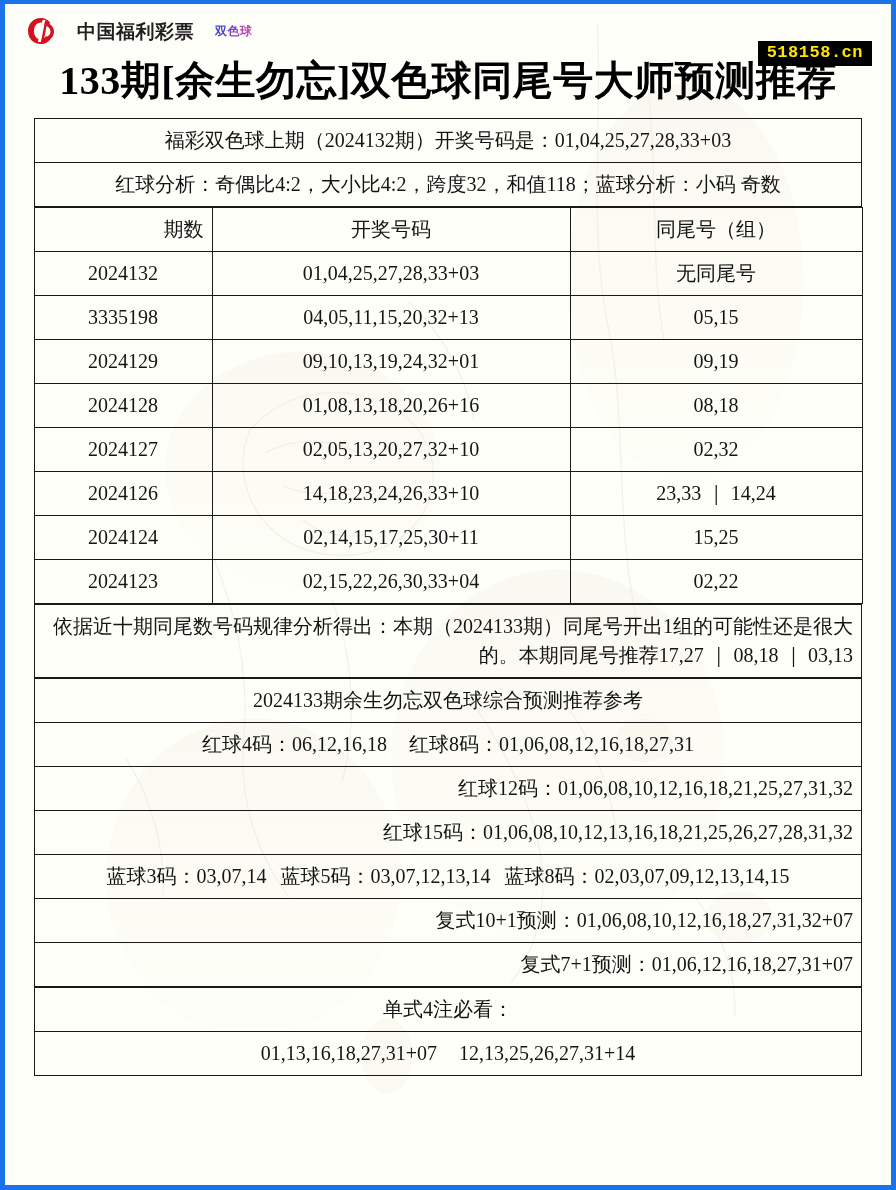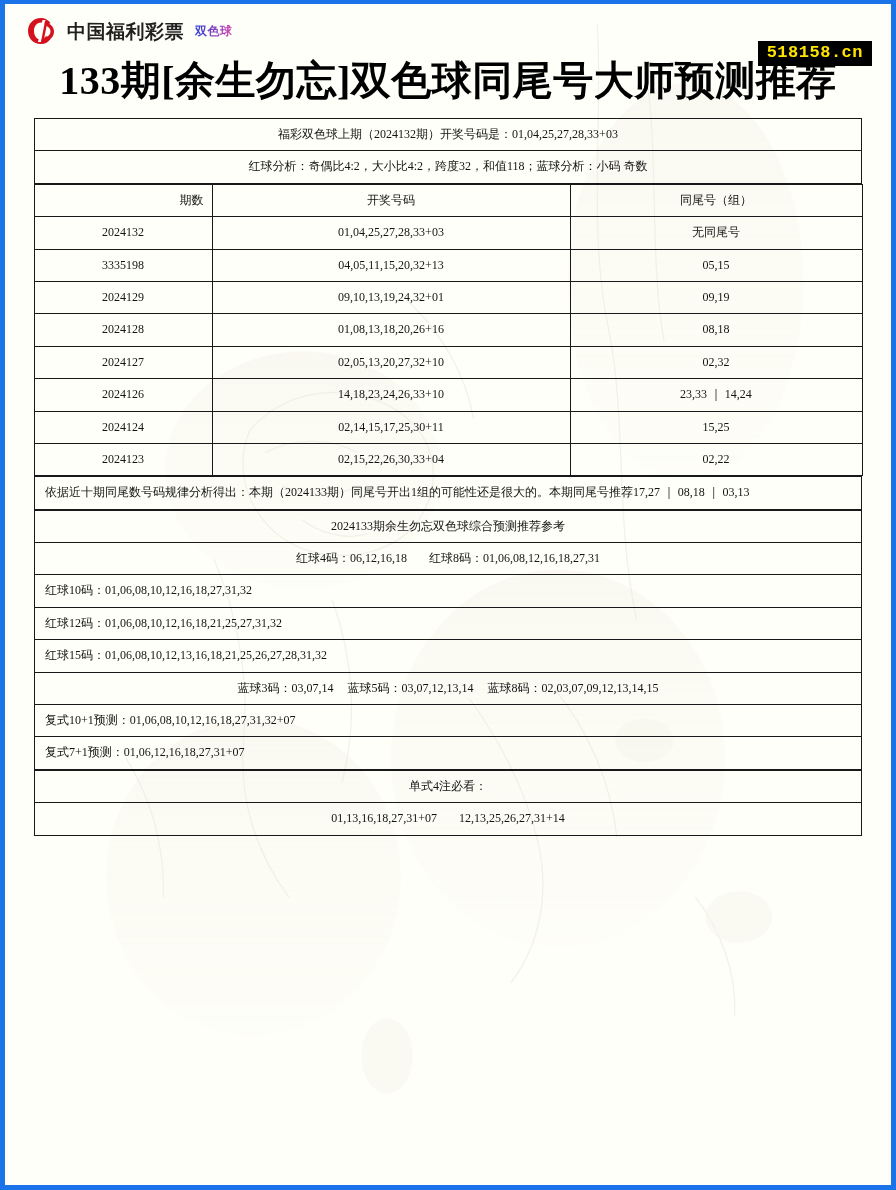--- a/index.html
+++ b/index.html
@@ -51,21 +51,21 @@
     position: relative;
     z-index: 2;
     height: 54px;
     display: flex;
     align-items: center;
     padding: 0 16px 0 18px;
   }
   .brand {
     display: flex;
     align-items: center;
-    gap: 11px;
+    gap: 21px;
   }
   .brand-mark {
     width: 30px; height: 30px;
     position: relative;
     flex: 0 0 auto;
   }
   .brand-name {
     font-family: "Liberation Sans", sans-serif;
     font-weight: bold;
     font-size: 19px;
@@ -116,28 +116,28 @@
     position: relative;
     z-index: 2;
     width: 828px;
     margin: 0 auto;
     border-collapse: collapse;
     table-layout: fixed;
     background: transparent;
   }
   .tbl td {
     border: 1px solid #191919;
-    font-size: 12px;
+    font-size: 20px;
     color: #141414;
     padding: 7px 8px;
     line-height: 1.45;
     background: transparent;
   }
   .c { text-align: center; }
-  .l { text-align: left; }
+  .l { text-align: right; }
   td.pad-l { padding-left: 10px; }
   .col-a { width: 178px; text-align: right; }
   .col-b { width: 358px; }
   .col-c { width: 292px; }
 
   .nowrap { white-space: nowrap; }
   .two-line { line-height: 1.5; }
 
   .sp-wide { display: inline-block; width: 22px; }
   .sp-med  { display: inline-block; width: 14px; }
@@ -282,25 +282,20 @@
         <tr>
           <td class="c">2024133期余生勿忘双色球综合预测推荐参考</td>
         </tr>
 
         <tr>
           <td class="c nowrap">
             <span>红球4码：</span><span>06,12,16,18</span><span class="sp-wide"></span><span>红球8码：</span><span>01,06,08,12,16,18,27,31</span>
           </td>
         </tr>
 
-        <tr>
-          <td class="l pad-l nowrap">
-            <span>红球10码：</span><span>01,06,08,10,12,16,18,27,31,32</span>
-          </td>
-        </tr>
 
         <tr>
           <td class="l pad-l nowrap">
             <span>红球12码：</span><span>01,06,08,10,12,16,18,21,25,27,31,32</span>
           </td>
         </tr>
 
         <tr>
           <td class="l pad-l nowrap">
             <span>红球15码：</span><span>01,06,08,10,12,13,16,18,21,25,26,27,28,31,32</span>

